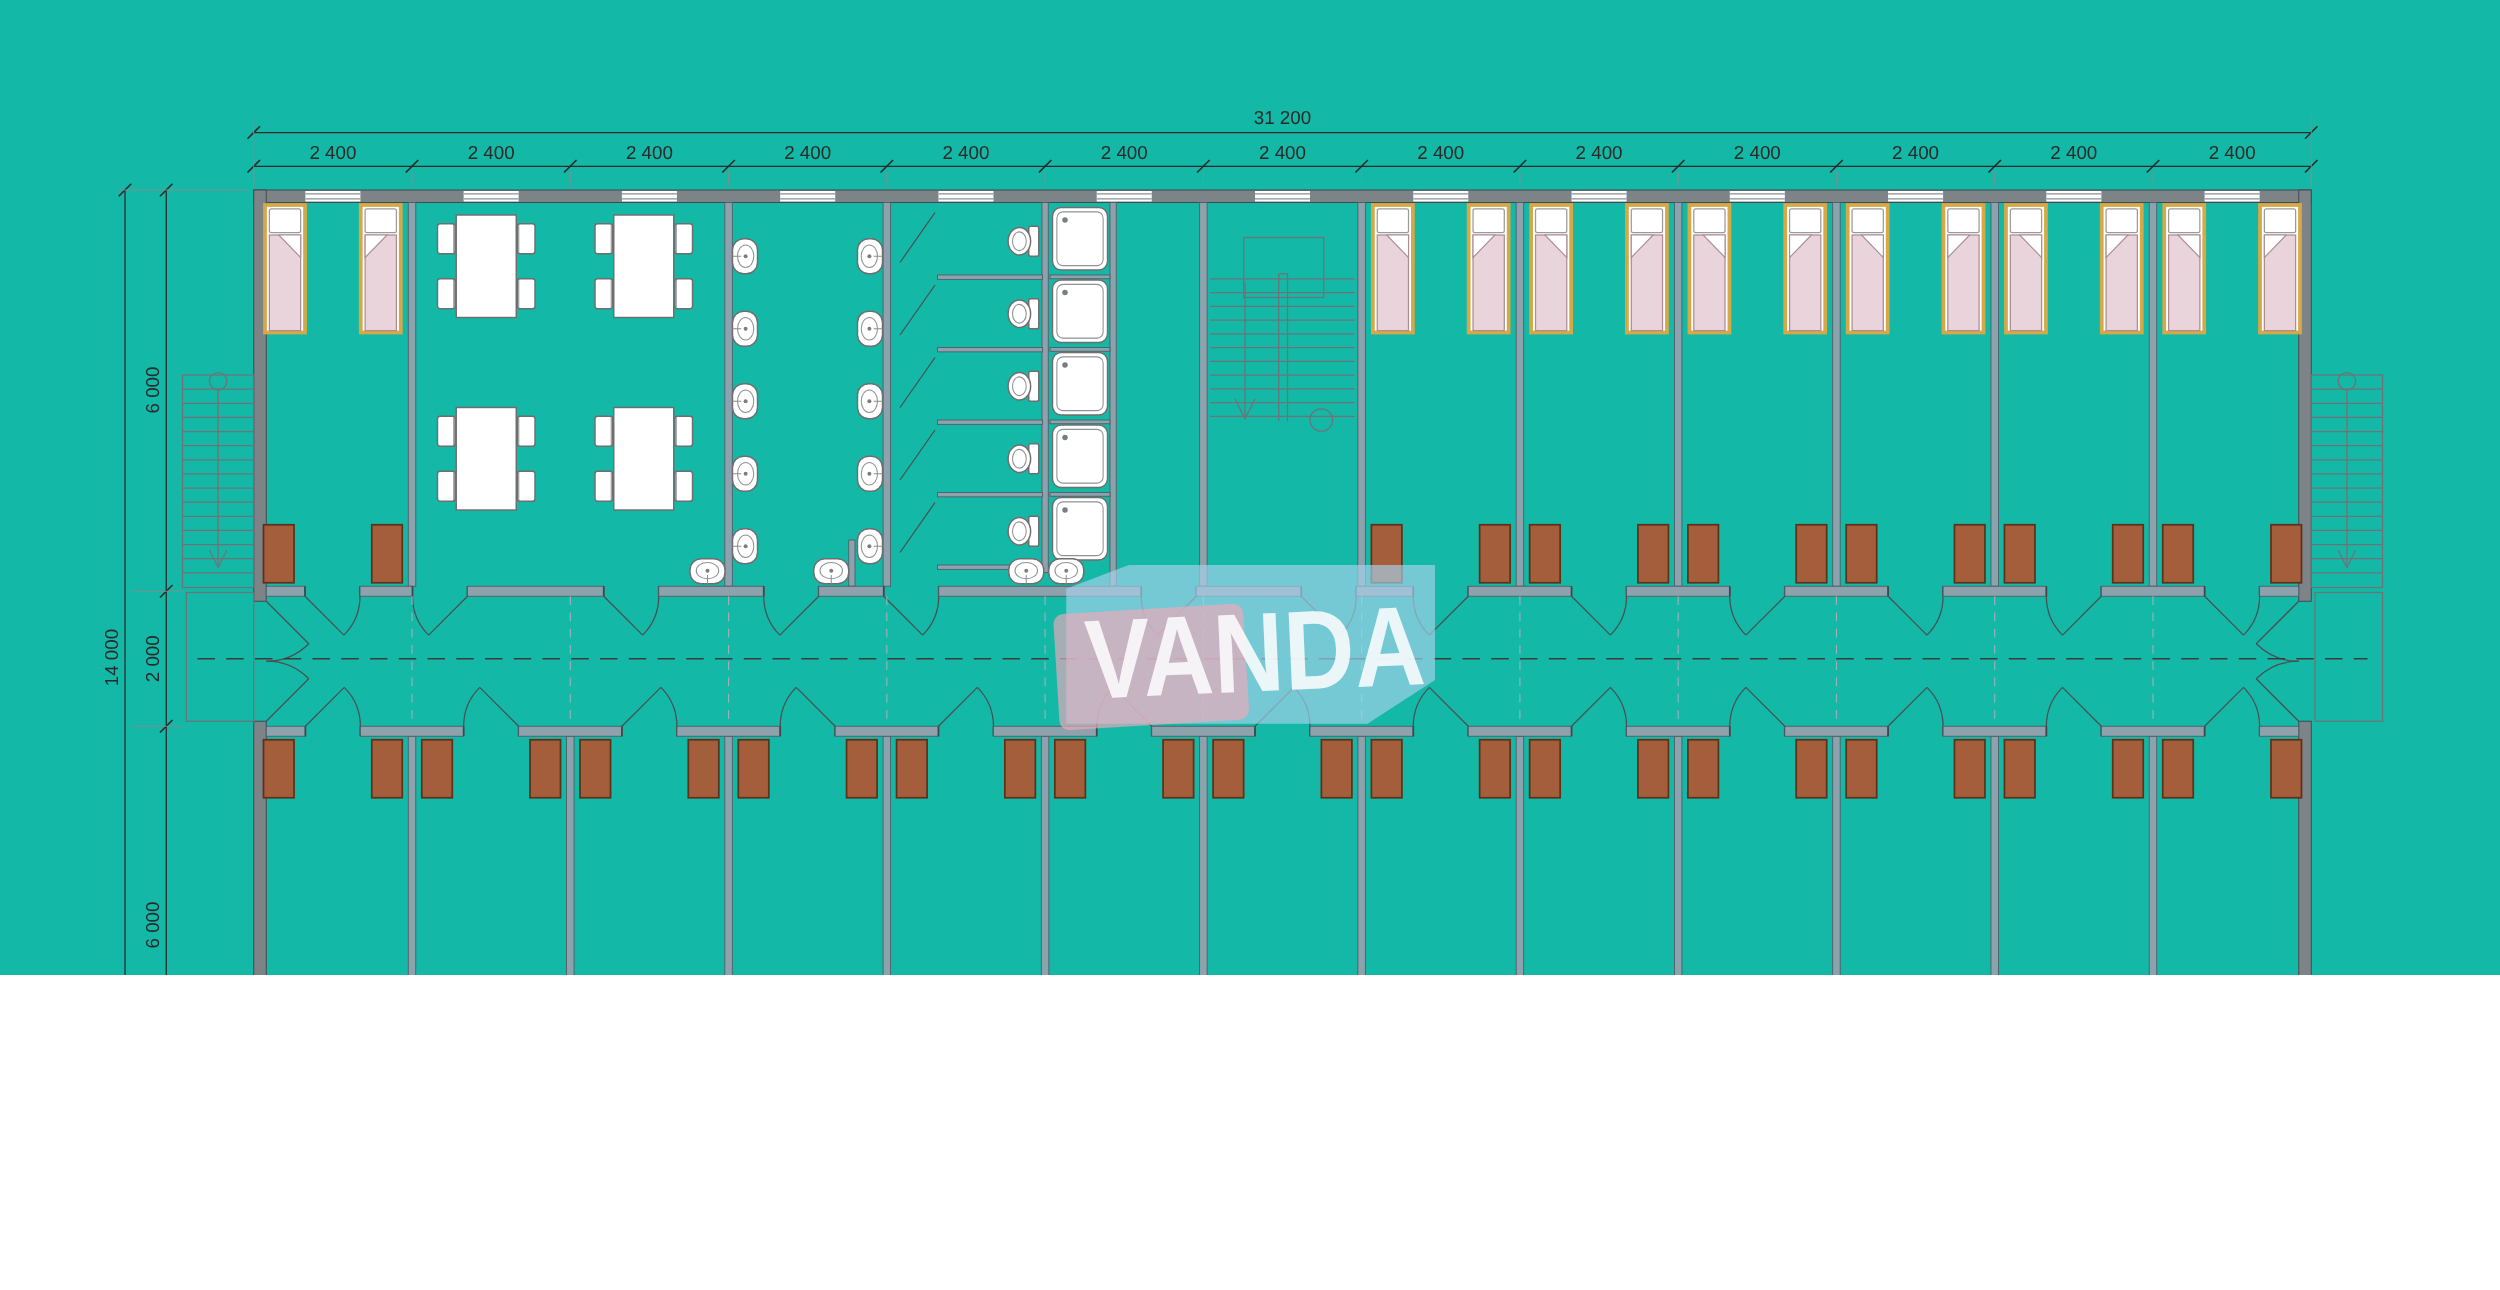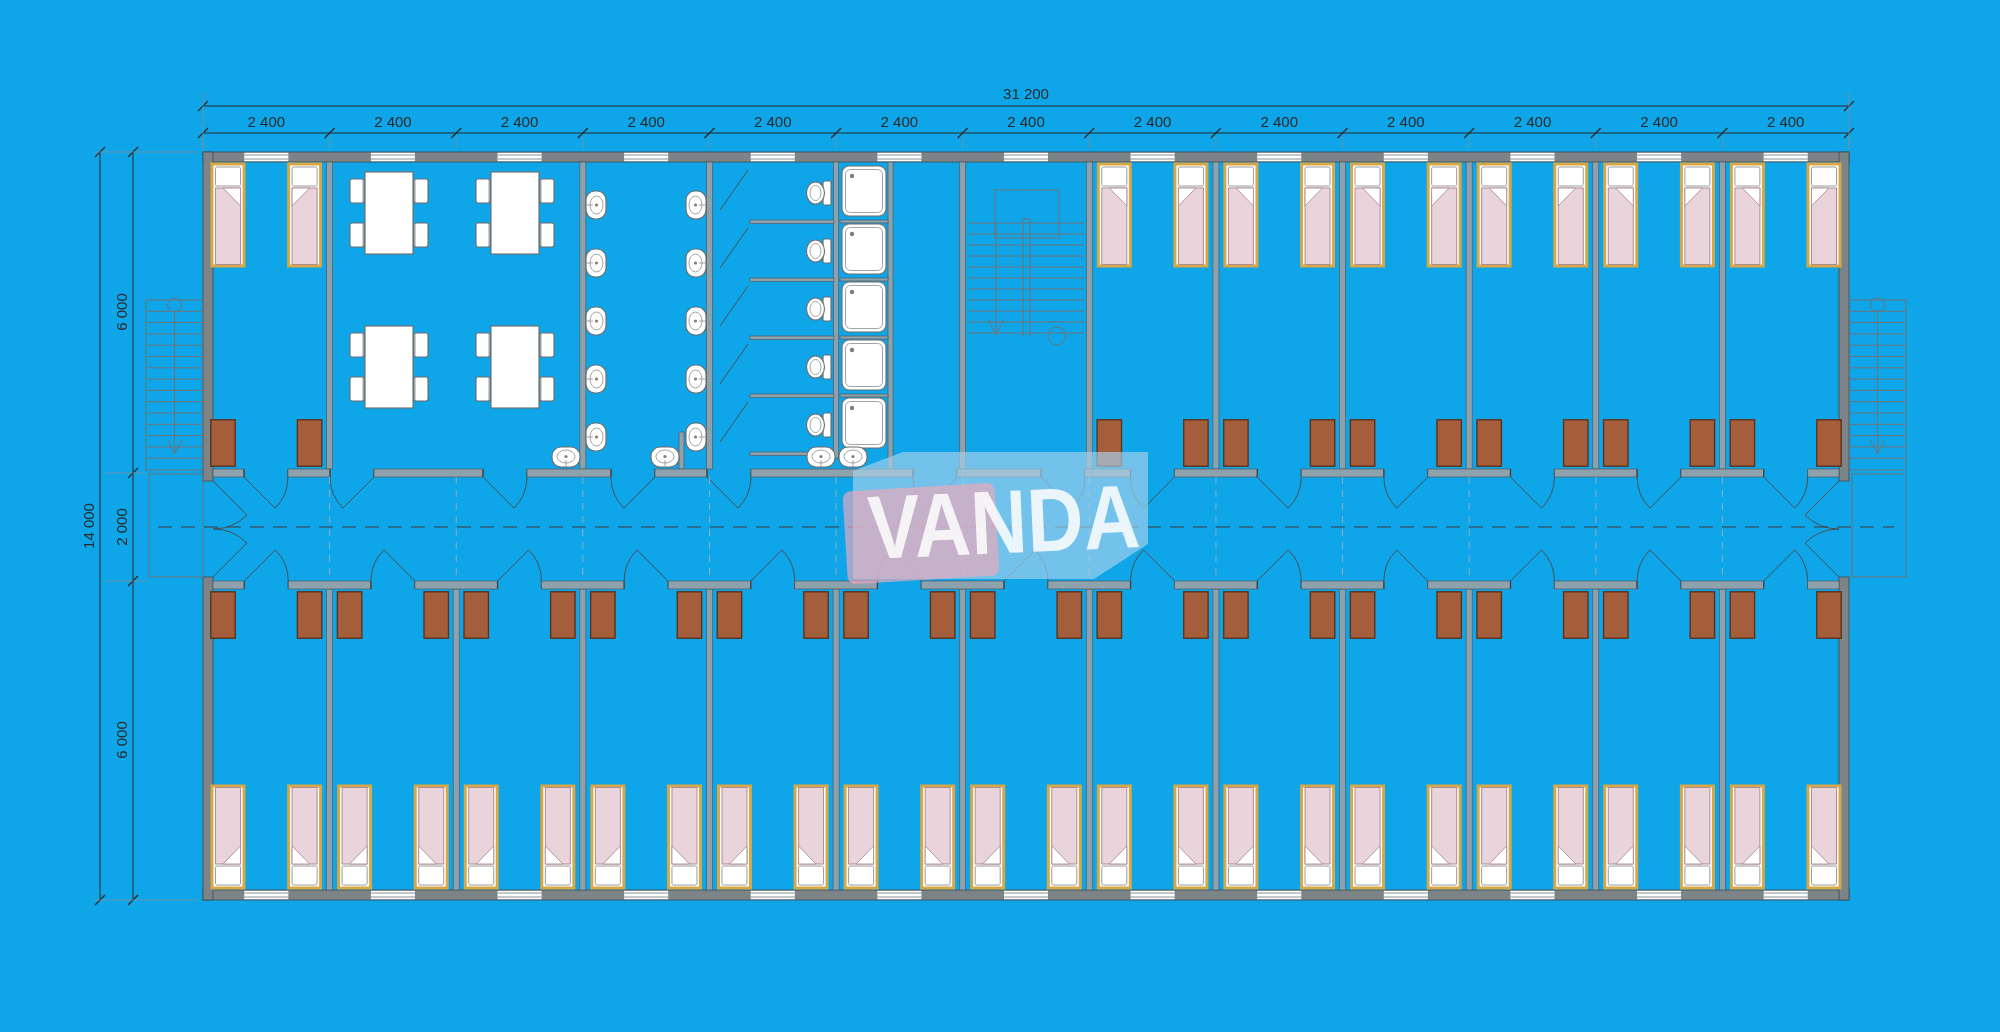--- a/index.html
+++ b/index.html
@@ -1,16 +1,16 @@
 <!DOCTYPE html>
 <html style="--c-wall: #7d8488; --c-partition: #8da2ad; --c-bed-frame: #d8a847; --c-mattress: #e8d4da; --c-cabinet: #a55e3c; --c-cabinet-border: #5f3119; --c-fixture: #6e6e6e; --c-dim: #2a2a2a; --c-logo-pink: #f2a9bb; --c-logo-blue: #a9d1ec; --c-logo-text: #ffffff;"><head>
 <meta charset="utf-8">
 <style>
   html,body{margin:0;padding:0;background:#fff;}
-  #stage{width:2000px;height:1032px;position:relative;background:#0ea5e9;overflow:hidden;}
+  #stage{width:2000px;height:780px;position:relative;background:#14b8a6;overflow:hidden;}
   svg{display:block;}
   .wall{fill:var(--c-wall);stroke:#43494d;stroke-width:.8;}
   .part{fill:var(--c-partition);stroke:#4d5d66;stroke-width:.7;}
   .stub{fill:var(--c-partition);stroke:#4d5d66;stroke-width:.7;}
   .jamb{stroke:#3f464a;stroke-width:1.4;}
   .win{fill:#fff;stroke:none;}
   .winline{stroke:#8a9094;stroke-width:1;}
   .door{fill:none;stroke:#4a4f52;stroke-width:1;}
   .fix{fill:#fff;stroke:var(--c-fixture);stroke-width:1.15;}
   .fix2{fill:none;stroke:#8f9396;stroke-width:.85;}

